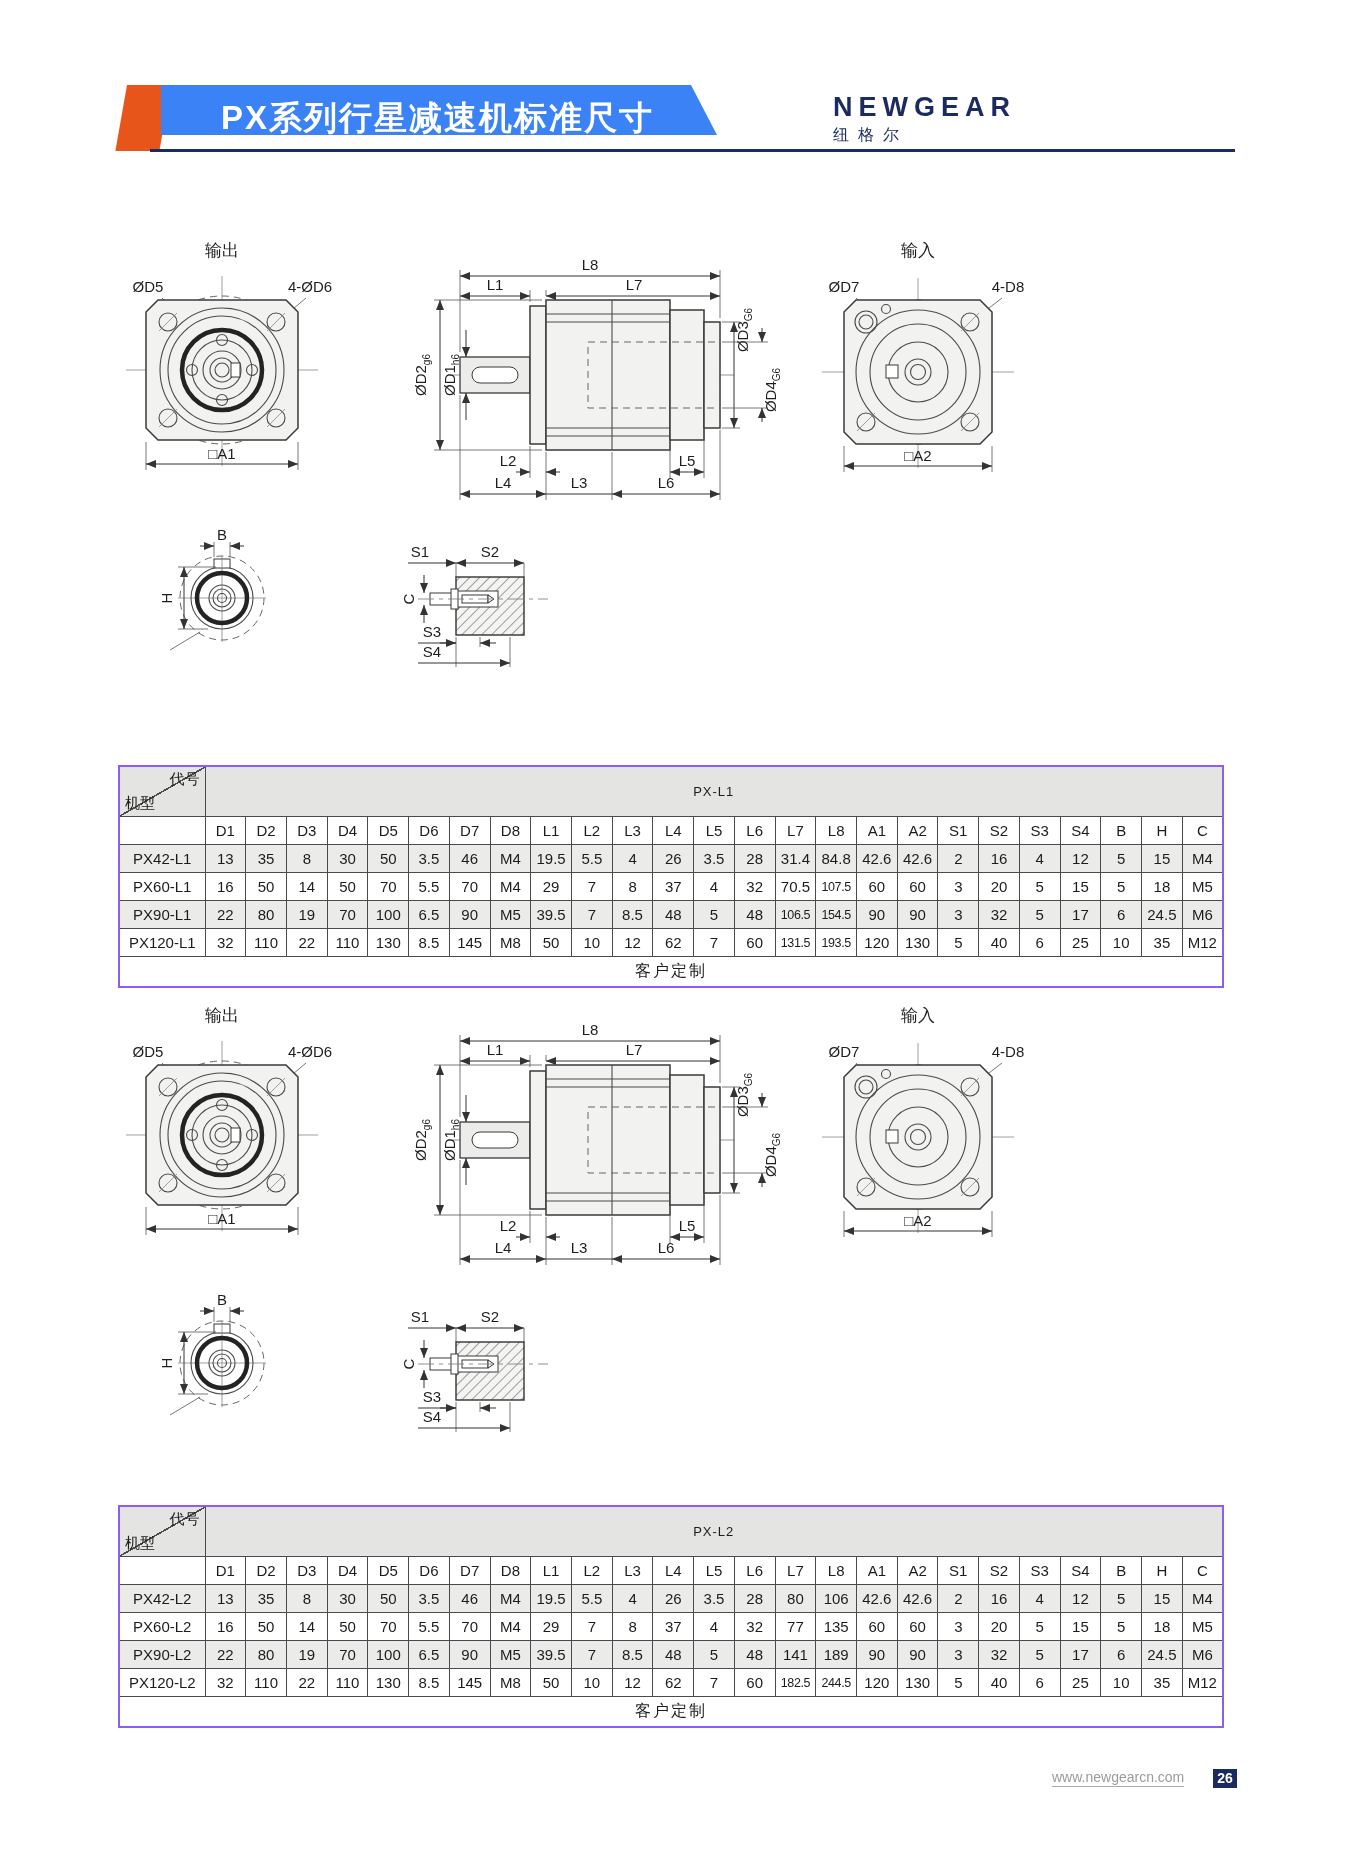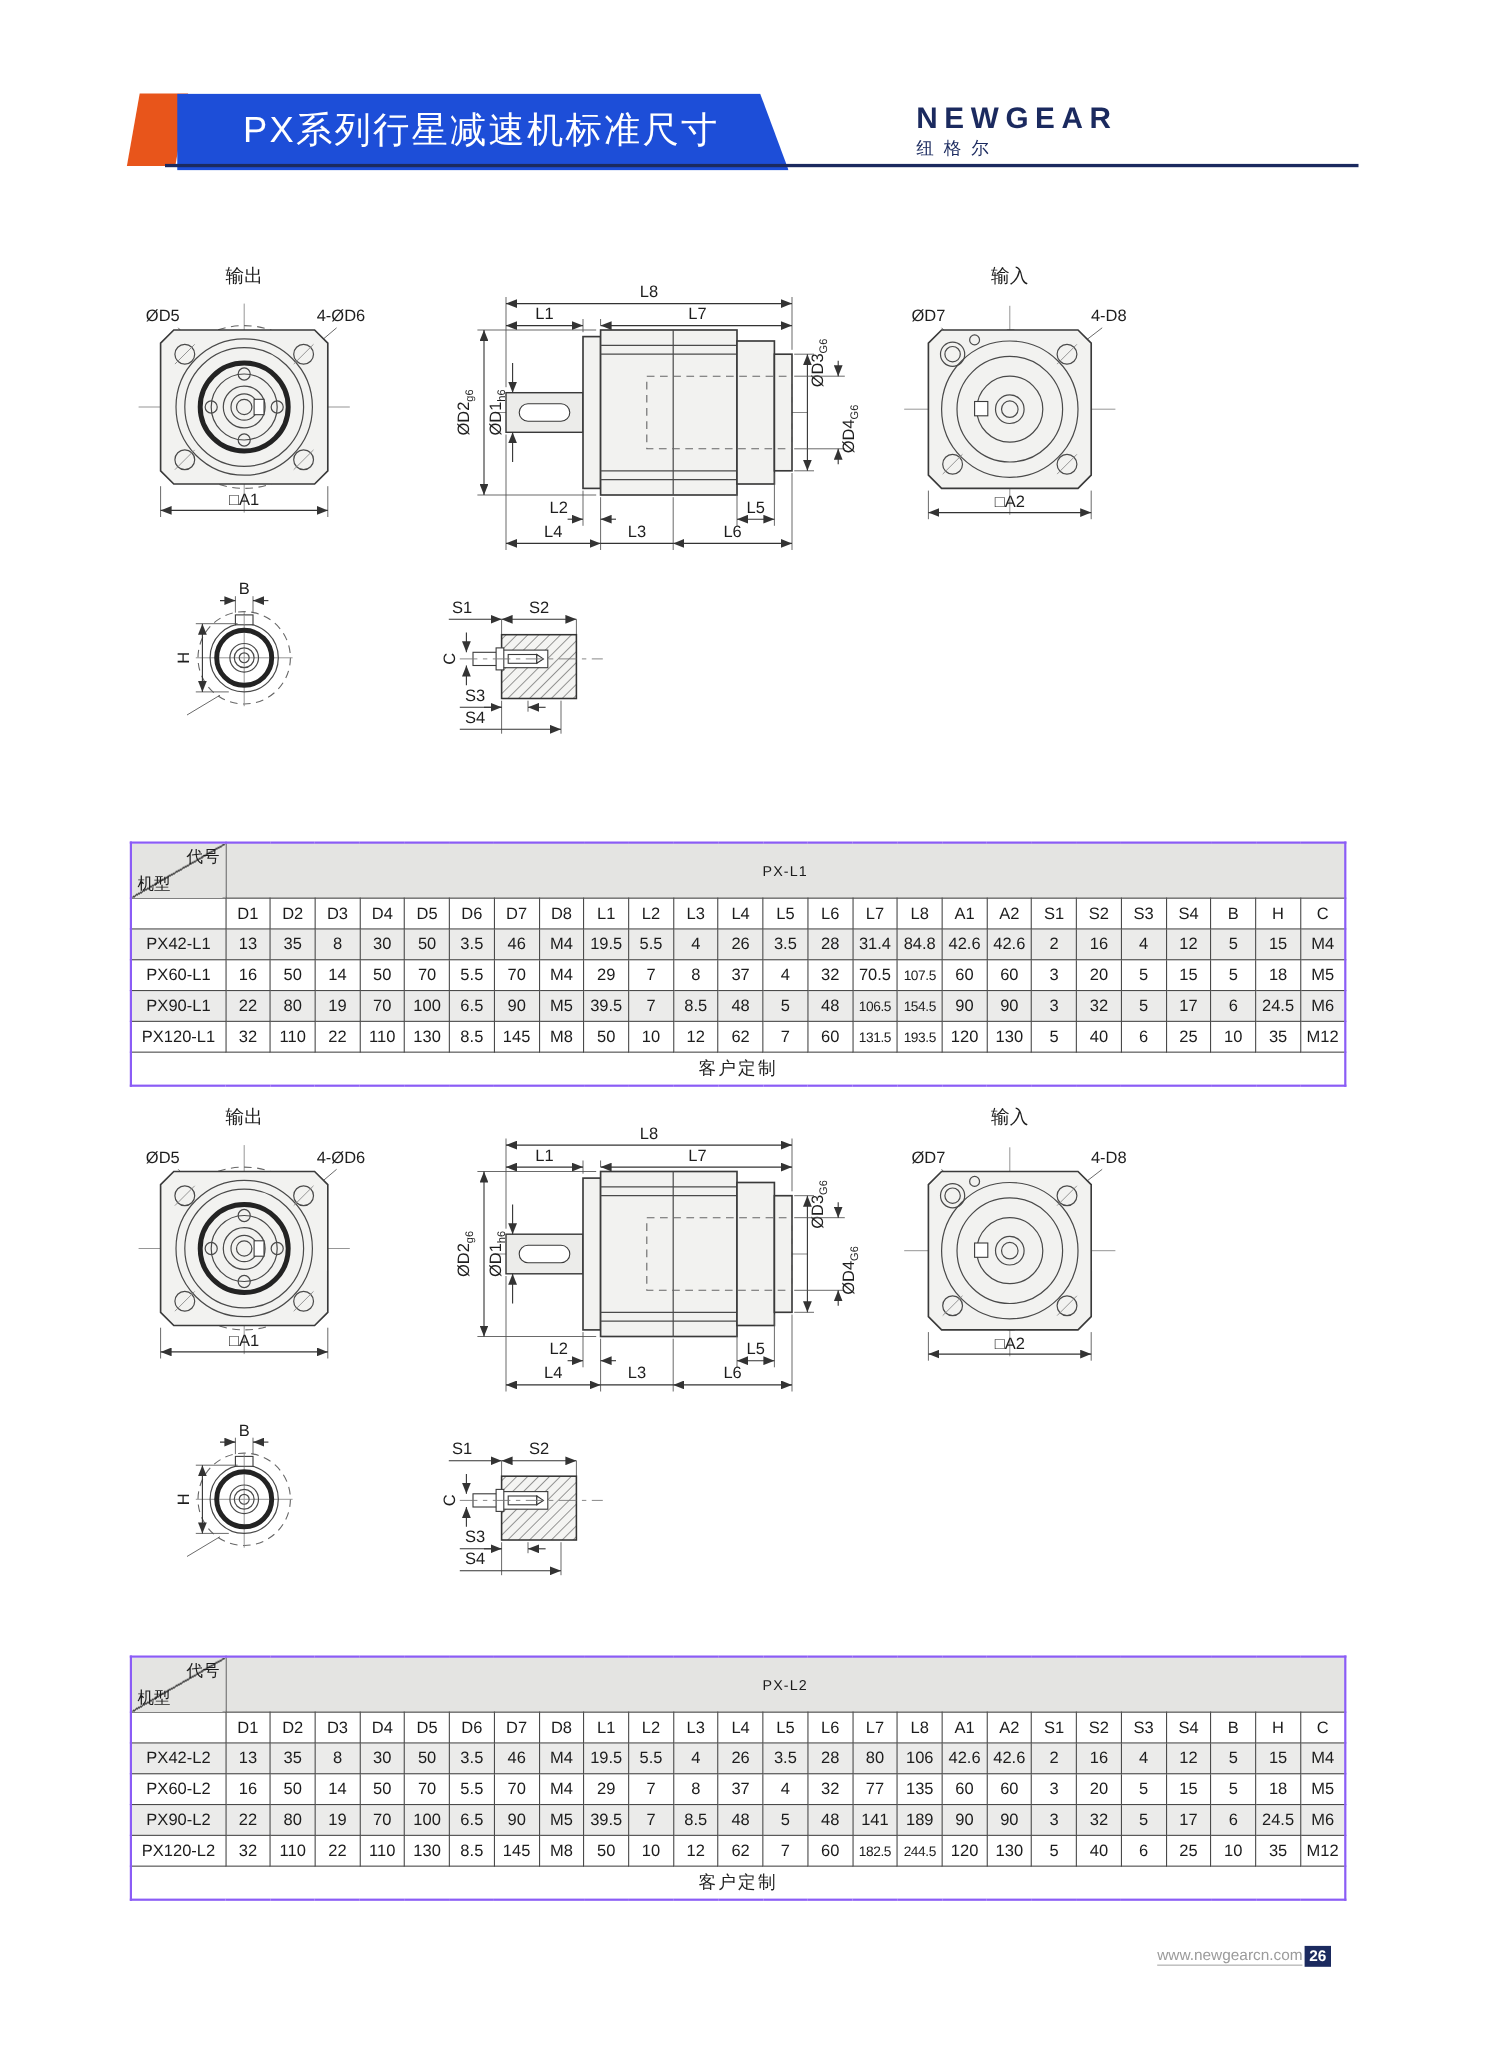--- a/index.html
+++ b/index.html
@@ -6,24 +6,24 @@
   .page {
     position:relative; width:1362px; height:1871px; margin:0 auto;
     background:#ffffff; font-family:"Liberation Sans", sans-serif; overflow:hidden;
   }
   
   .hdr-orange {
     position:absolute; left:127px; top:85px; width:44px; height:66px;
     background:#e8551b; transform:skewX(-10deg); transform-origin:top left;
   }
   .hdr-banner {
-    position:absolute; left:161px; top:85px; width:556px; height:70px;
-    background:#1d4ed8; color:#fff;
+    position:absolute; left:161px; top:85px; width:556px; height:50px;
+    background:#3b82f6; color:#fff;
     clip-path:polygon(0 0, calc(100% - 26px) 0, 100% 100%, 0 100%);
-    font-size:33px; font-weight:normal; letter-spacing:2px; line-height:66px;
+    font-size:33px; font-weight:bold; letter-spacing:2px; line-height:66px;
     padding-left:60px; box-sizing:border-box; white-space:nowrap;
   }
   .hdr-rule { position:absolute; left:150px; top:149px; width:1085px; height:3px; background:#1b2a5f; }
   .brand { position:absolute; left:833px; top:92px; width:200px; text-align:left; color:#1b2a5f; }
   .brand-en { font-size:27px; font-weight:bold; letter-spacing:6px; white-space:nowrap; }
   .brand-cn { font-size:16px; font-weight:normal; letter-spacing:9px; margin-top:2px; white-space:nowrap; }
   
   .drawing-slot { position:absolute; left:118px; width:1126px; height:505px; }
   #drawing-slot-1 { top:230px; }
   #drawing-slot-2 { top:995px; }
@@ -57,21 +57,21 @@
     background-image:linear-gradient(to bottom right,
       transparent calc(50% - 0.8px), #4a4a4a calc(50% - 0.8px),
       #4a4a4a calc(50% + 0.8px), transparent calc(50% + 0.8px));
   }
   .corner-top    { position:absolute; top:3px;  right:5px; font-size:15px; }
   .corner-bottom { position:absolute; bottom:3px; left:5px; font-size:15px; }
   table.spec tbody tr.shade td { background:#ebebea; }
   table.spec td.tight { font-size:12.5px; letter-spacing:-0.4px; }
   table.spec tfoot td { height:29px; font-size:16px; letter-spacing:2px;margin-top:10px; }
   
-  .page-footer { position:absolute; top:1769px; left:1052px; display:flex; align-items:flex-start; }
+  .page-footer { position:absolute; top:1769px; left:1052px; display:flex; align-items:flex-start;gap:27px; }
   .footer-url { color:#9b9b9b; font-size:14px; border-bottom:1px solid #a8a8a8; padding-bottom:1px; }
   .footer-page { background:#1b2a5f; color:#fff; font-size:14px; font-weight:bold;
                  padding:2px 4px 3px; margin-left:2px; line-height:14px; }
 </style>
 </head>
 <body>
 
 <div class="page">
 
   <div class="hdr-orange"></div>

